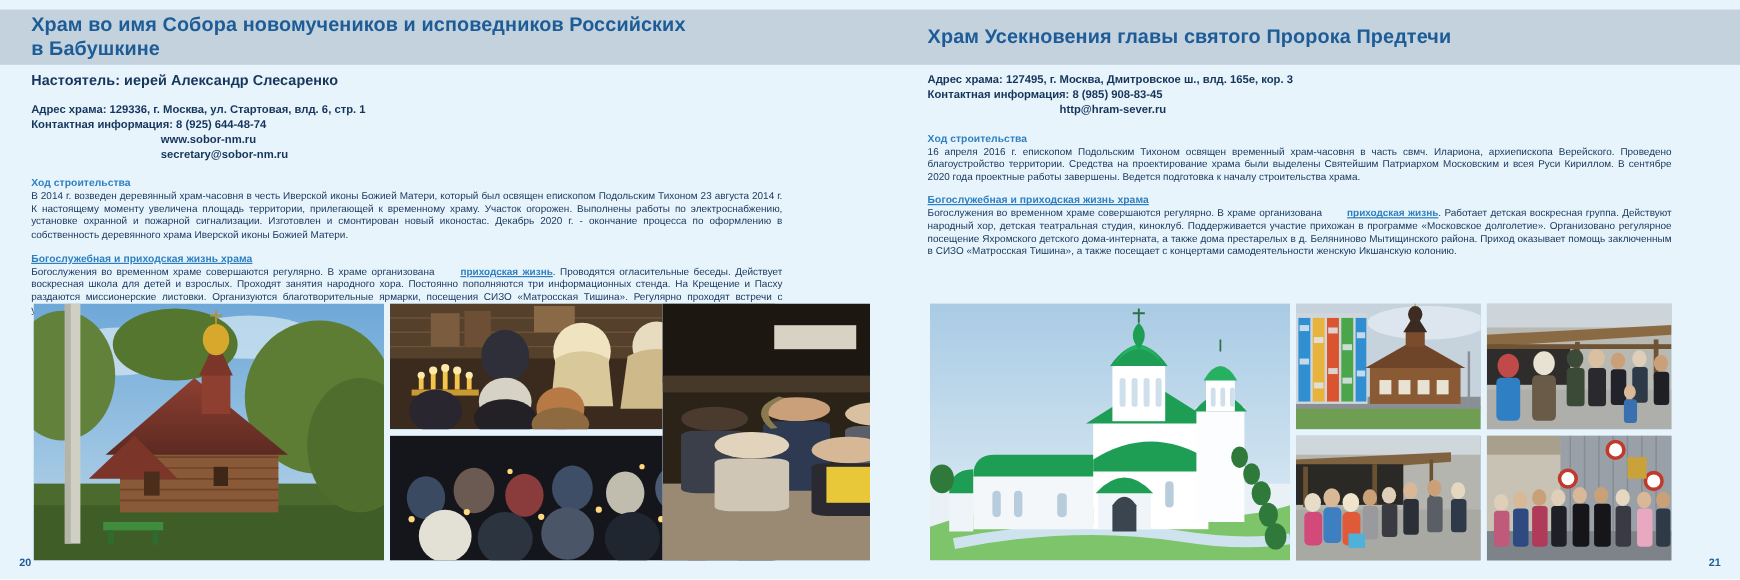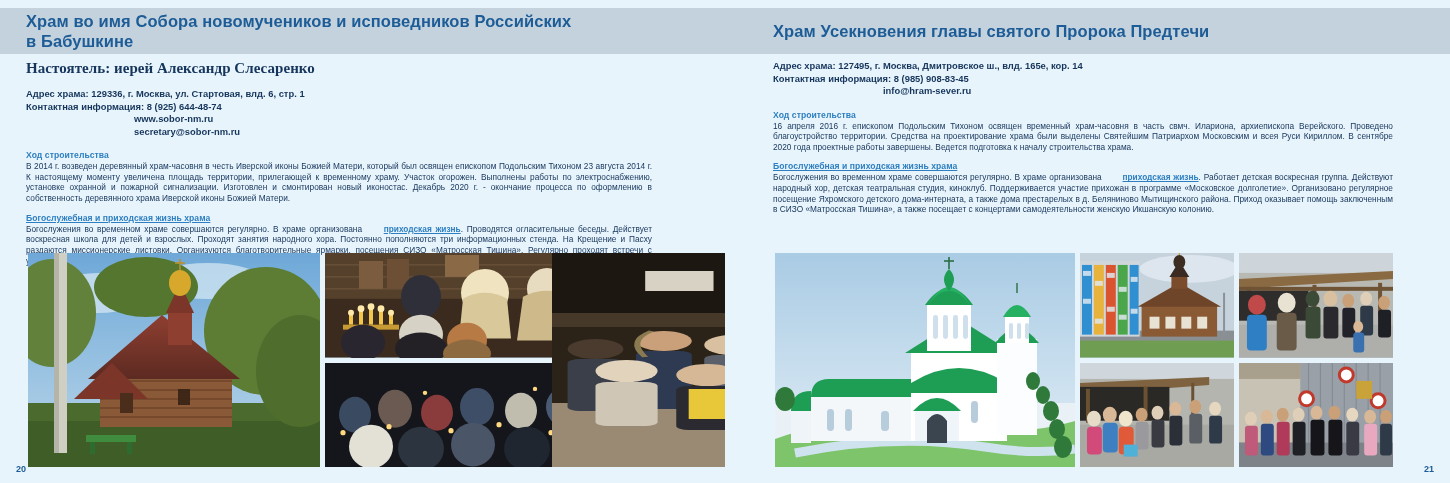--- a/index.html
+++ b/index.html
@@ -58,26 +58,25 @@
   
   .body-col {
     position: absolute;
     top: 60px;
     color: #15355c;
   }
   .page-left  .body-col { left: 26px;  width: 626px; }
   .page-right .body-col { left: 48px;  width: 620px; }
 
   .rector {
-    font-size: 15px;
+    font-size: 12px;
     font-weight: bold;
     color: #15355c;
     margin: 0 0 11px 0;
     letter-spacing: 0.05px;
-    font-family: Liberation Serif, serif;
   }
   .contact-lines {
     font-size: 9.4px;
     font-weight: bold;
     line-height: 1.33;
     margin: 0 0 12px 0;
     color: #15355c;
   }
   .contact-lines .indent {
     padding-left: 108px;
@@ -379,23 +378,23 @@
 
     <div class="header-band">
       <div class="header-title">
         <div>Храм Усекновения главы святого Пророка Предтечи</div>
       </div>
     </div>
 
     <div class="body-col">
 
       <div class="contact-lines">
-        <div>Адрес храма: 127495, г. Москва, Дмитровское ш., влд. 165е, кор. 14</div>
+        <div>Адрес храма: 127495, г. Москва, Дмитровское ш., влд. 165е, кор. 3</div>
         <div>Контактная информация: 8 (985) 908-83-45</div>
-        <div class="indent">info@hram-sever.ru</div>
+        <div class="indent">http@hram-sever.ru</div>
       </div>
 
       <p class="sec-head">Ход строительства</p>
       <p class="sec-body">16 апреля 2016 г. епископом Подольским Тихоном освящен временный храм-часовня в часть свмч. Илариона, архиепископа Верейского. Проведено благоустройство территории. Средства на проектирование храма были выделены Святейшим Патриархом Московским и всея Руси Кириллом. В сентябре 2020 года проектные работы завершены. Ведется подготовка к началу строительства храма.</p>
 
       <p class="sec-head underline">Богослужебная и приходская жизнь храма</p>
       <p class="sec-body"><span>Богослужения во временном храме совершаются регулярно. В храме организована </span><span class="hl">приходская жизнь</span><span>. Работает детская воскресная группа. Действуют народный хор, детская театральная студия, киноклуб. Поддерживается участие прихожан в программе «Московское долголетие». Организовано регулярное посещение Яхромского детского дома-интерната, а также дома престарелых в д. Беляниново Мытищинского района. Приход оказывает помощь заключенным в СИЗО «Матросская Тишина», а также посещает с концертами самодеятельности женскую Икшанскую колонию.</span></p>
     </div>
 
     <div class="photos">

